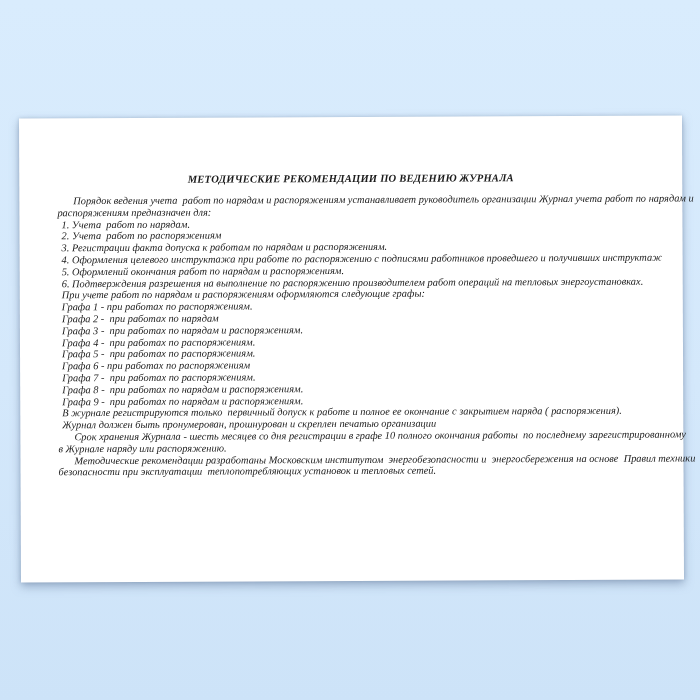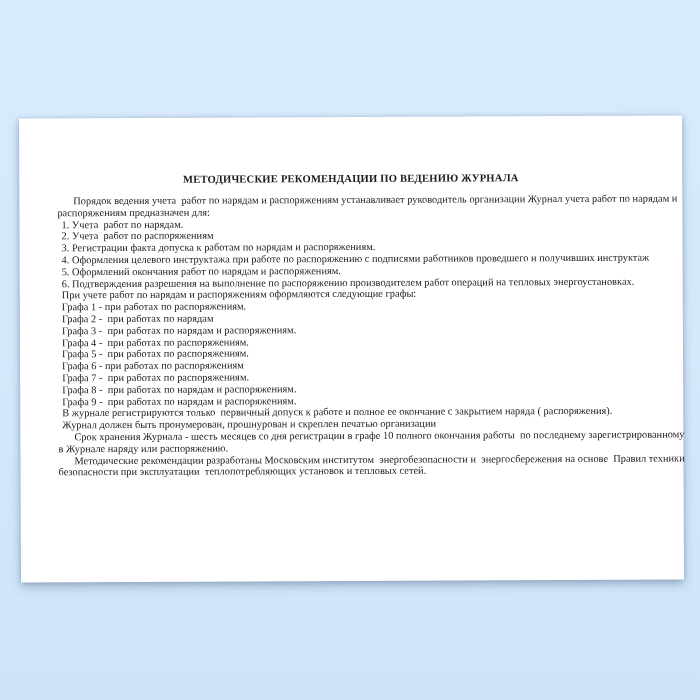--- a/index.html
+++ b/index.html
@@ -10,20 +10,21 @@
     overflow: hidden;
   }
   body {
     background: linear-gradient(180deg, #d9ecfd 0%, #d4e8fb 55%, #cde3f8 100%);
     font-family: "Liberation Serif", serif;
   }
   .scene {
     position: relative;
     width: 646px;
     height: 700px;
+    font-style: italic;
   }
   .page {
     position: absolute;
     left: 20px;
     top: 117px;
     width: 663px;
     height: 464px;
     background: #ffffff;
     transform: rotate(-0.25deg);
     transform-origin: 50% 50%;

